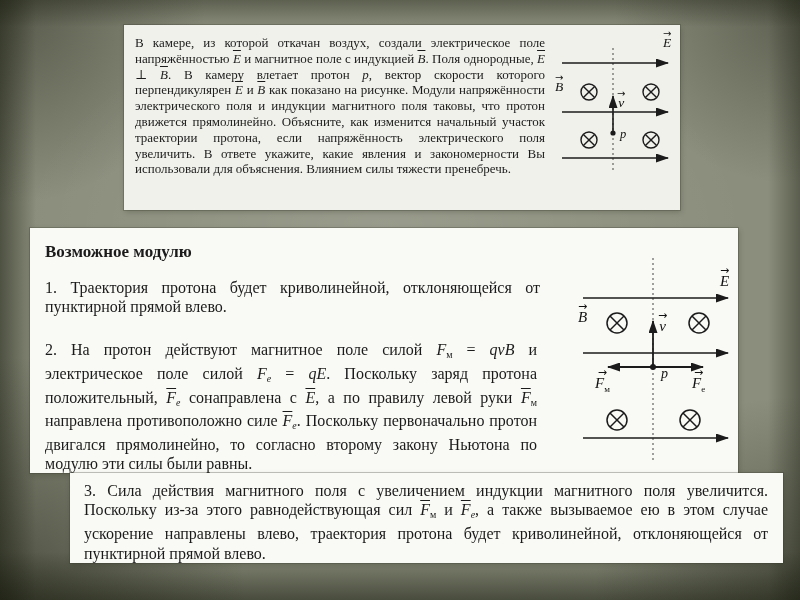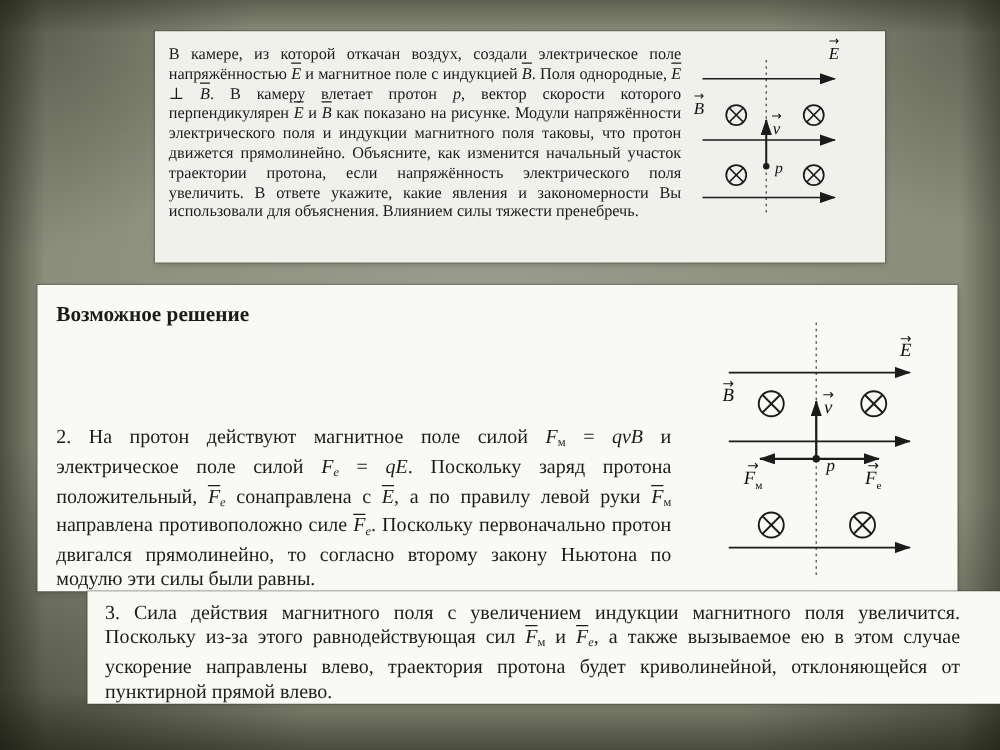--- a/index.html
+++ b/index.html
@@ -9,21 +9,21 @@
     background:
       radial-gradient(ellipse 70% 55% at 48% 38%, rgba(255,255,255,0.12), rgba(255,255,255,0) 65%),
       radial-gradient(circle at 1% 99%, rgba(24,27,14,0.55), rgba(24,27,14,0) 24%),
       radial-gradient(circle at 99% 99%, rgba(24,27,14,0.45), rgba(24,27,14,0) 20%),
       radial-gradient(circle at 99% 1%, rgba(24,27,14,0.40), rgba(24,27,14,0) 18%),
       radial-gradient(circle at 1% 1%, rgba(24,27,14,0.45), rgba(24,27,14,0) 20%),
       linear-gradient(to right, rgba(18,22,8,0.50), rgba(18,22,8,0) 4.5%, rgba(18,22,8,0) 96%, rgba(18,22,8,0.40) 100%),
       linear-gradient(to bottom, rgba(18,22,8,0.38), rgba(18,22,8,0) 4.5%, rgba(18,22,8,0) 92%, rgba(18,22,8,0.55) 100%),
       #8b8e7c;
   }
-  .box { position:absolute; box-shadow:0 0 0 1px rgba(55,58,42,0.28), 1px 2px 5px rgba(35,38,22,0.25);padding-left:28px; }
+  .box { position:absolute; box-shadow:0 0 0 1px rgba(55,58,42,0.28), 1px 2px 5px rgba(35,38,22,0.25); }
   .top-box    { left:124px; top:25px;  width:556px; height:185px; background:#f1f1ec; }
   .mid-box    { left:30px;  top:228px; width:708px; height:245px; background:#f9f9f5; }
   .bottom-box { left:30px;  top:473px; width:713px; height:90px;  background:#f9f9f5;margin-left:40px; }
 
   .txt { color:#1b1b1b; text-align:justify; }
   .problem-text { position:absolute; left:11px; top:10px; width:410px; font-size:13px; line-height:15.8px; }
   .heading { position:absolute; left:15px; top:14px; font-size:17px; font-weight:bold; color:#1b1b1b; }
   .point  { position:absolute; left:15px; font-size:16px; line-height:19px; }
   .point-1 { top:50px;  width:495px; }
   .point-2 { top:112px; width:492px; }
@@ -96,21 +96,22 @@
         </span>
       <span class="dlabel vec" style="left:493px; top:66px;">
           <span class="va">→</span>
           <span class="vl">v</span>
         </span>
       <span class="dlabel plabel" style="left:496px; top:102px;">p</span>
     </div>
   </div>
 
   <div class="box mid-box">
-    <div class="heading">Возможное решение</div>
+    <div class="heading">Возможное модулю</div>
+    <div class="txt point point-1"><span>1.  Траектория протона будет криволинейной, отклоняющейся от пунктирной прямой влево.</span></div>
     <div class="txt point point-2"><span>2. На протон действуют магнитное поле силой </span><span class="i">F</span><span class="sub">м</span><span> = </span><span class="i">qvB</span><span> и электрическое поле силой </span><span class="i">F</span><span class="sub i">e</span><span> = </span><span class="i">qE</span><span>. Поскольку заряд протона положительный, </span><span class="i bar">F</span><span class="sub i">e</span><span> сонаправлена с </span><span class="i bar">E</span><span>, а по правилу левой руки </span><span class="i bar">F</span><span class="sub">м</span><span> направлена противоположно силе </span><span class="i bar">F</span><span class="sub i">e</span><span>. Поскольку первоначально протон двигался прямолинейно, то согласно второму закону Ньютона по модулю эти силы были равны.</span></div>
 
     <div class="d2">
       <svg style="left:545px; top:22px;" width="170" height="220" viewBox="0 0 170 220">
         <line x1="78" y1="8" x2="78" y2="213" stroke="#555" stroke-width="1.1" stroke-dasharray="2,3"></line>
         <line x1="8" y1="48" x2="153" y2="48" stroke="#1b1b1b" stroke-width="1.4" marker-end="url(#ah)"></line>
         <line x1="8" y1="103" x2="153" y2="103" stroke="#1b1b1b" stroke-width="1.4" marker-end="url(#ah)"></line>
         <line x1="8" y1="188" x2="153" y2="188" stroke="#1b1b1b" stroke-width="1.4" marker-end="url(#ah)"></line>
         <g stroke="#1b1b1b" stroke-width="1.5" fill="none">
           <circle cx="42" cy="73" r="10"></circle>

